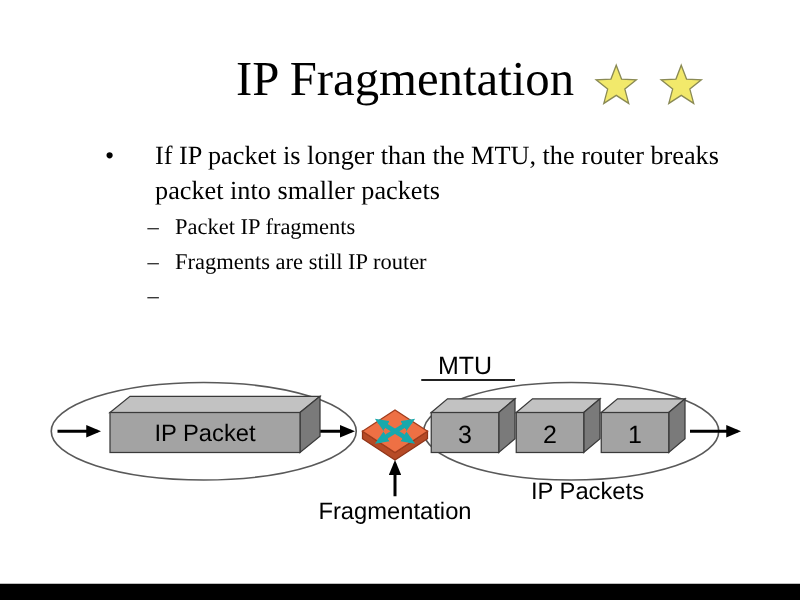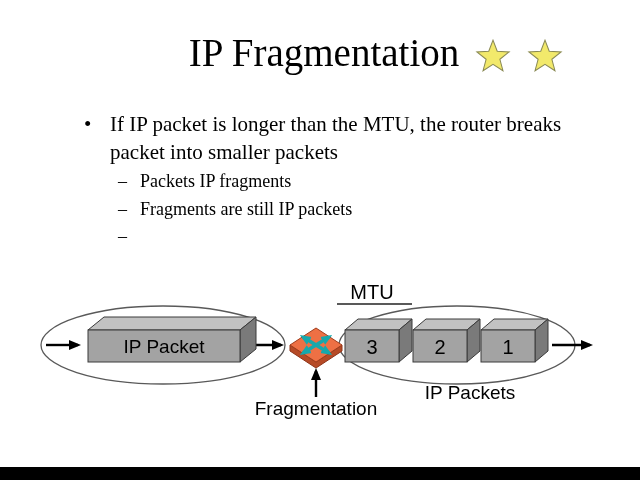--- a/index.html
+++ b/index.html
@@ -6,34 +6,34 @@
   body {
     width:640px; height:480px;
     background:#ffffff;
     position:relative;
     overflow:hidden;
     font-family:"Liberation Serif", serif;
     color:#000;
   }
   .title-row {
     position:absolute; top:30px; left:0; width:640px; height:56px;
-    display:flex; justify-content:center; align-items:flex-start;
+    display:flex; justify-content:center; align-items:flex-end;
     padding-left:112px; box-sizing:border-box;
   }
   .title-text {
     font-size:39px; font-family:"Liberation Serif", serif;
     white-space:nowrap;
   }
   .star { width:36px; height:36px; margin-left:16px; margin-top:8px; flex:0 0 auto; }
   .main-bullet {
     position:absolute; left:84px; top:111px; width:492px;
     display:flex; font-size:21px; line-height:1.33;
   }
   .main-bullet .marker { width:26px; flex:0 0 auto; }
-  .main-bullet .btext { flex:1; }
+  .main-bullet .btext { flex:1;margin-left:14px; }
   .sub-bullets { position:absolute; left:118px; top:171px; width:440px; }
   .sub-bullet { display:flex; font-size:18px; line-height:1.2; margin-bottom:6px; }
   .sub-bullet .marker { width:22px; flex:0 0 auto; }
   .diagram { position:absolute; left:0; top:272px; }
   .diagram text { font-family:"Liberation Sans", sans-serif; fill:#000; }
   .bottom-bar {
     position:absolute; left:0; bottom:0; width:640px; height:13px;
     background:#000;
   }
 </style>
@@ -51,25 +51,25 @@
 </div>
 
 <div class="main-bullet">
   <span class="marker">•</span>
   <span class="btext">If IP packet is longer than the MTU, the router breaks packet into smaller packets</span>
 </div>
 
 <div class="sub-bullets">
   <div class="sub-bullet">
     <span class="marker">–</span>
-    <span>Packets IP fragments</span>
+    <span>Packet IP fragments</span>
   </div>
   <div class="sub-bullet">
     <span class="marker">–</span>
-    <span>Fragments are still IP packets</span>
+    <span>Fragments are still IP router</span>
   </div>
   <div class="sub-bullet">
     <span class="marker">–</span>
   </div>
 </div>
 
 <svg class="diagram" width="640" height="208" viewBox="0 0 640 208">
   <defs>
     <marker id="arrowBlack" viewBox="0 0 12 10" markerWidth="12" markerHeight="10" refX="9" refY="5" orient="auto" markerUnits="userSpaceOnUse">
       <path d="M0,0 L12,5 L0,10 Z" fill="#000"></path>

